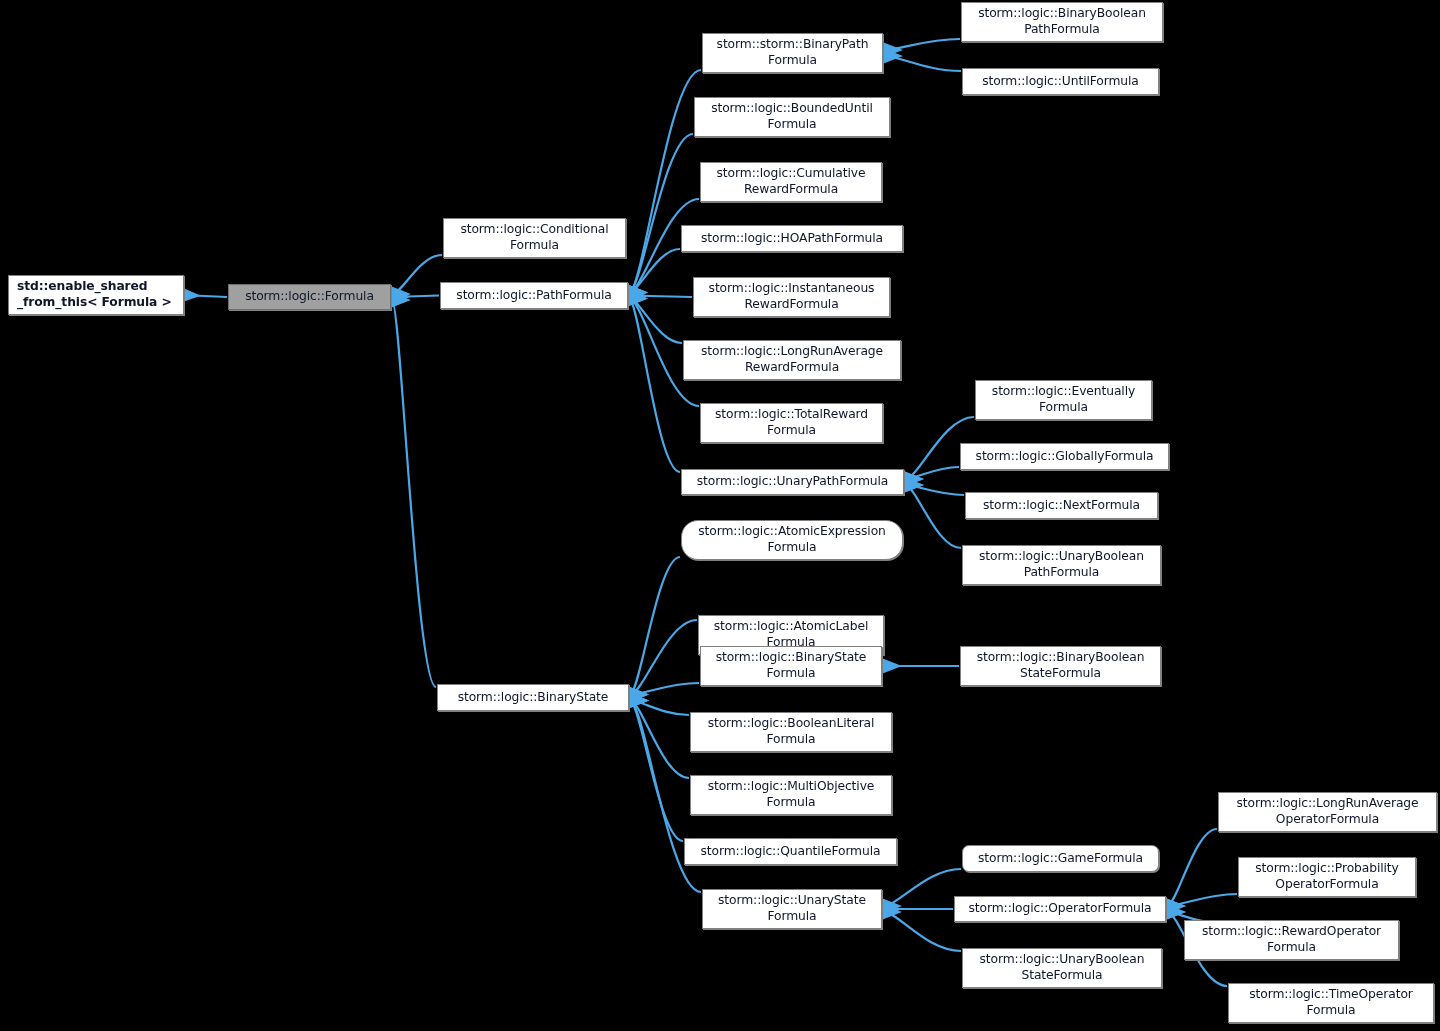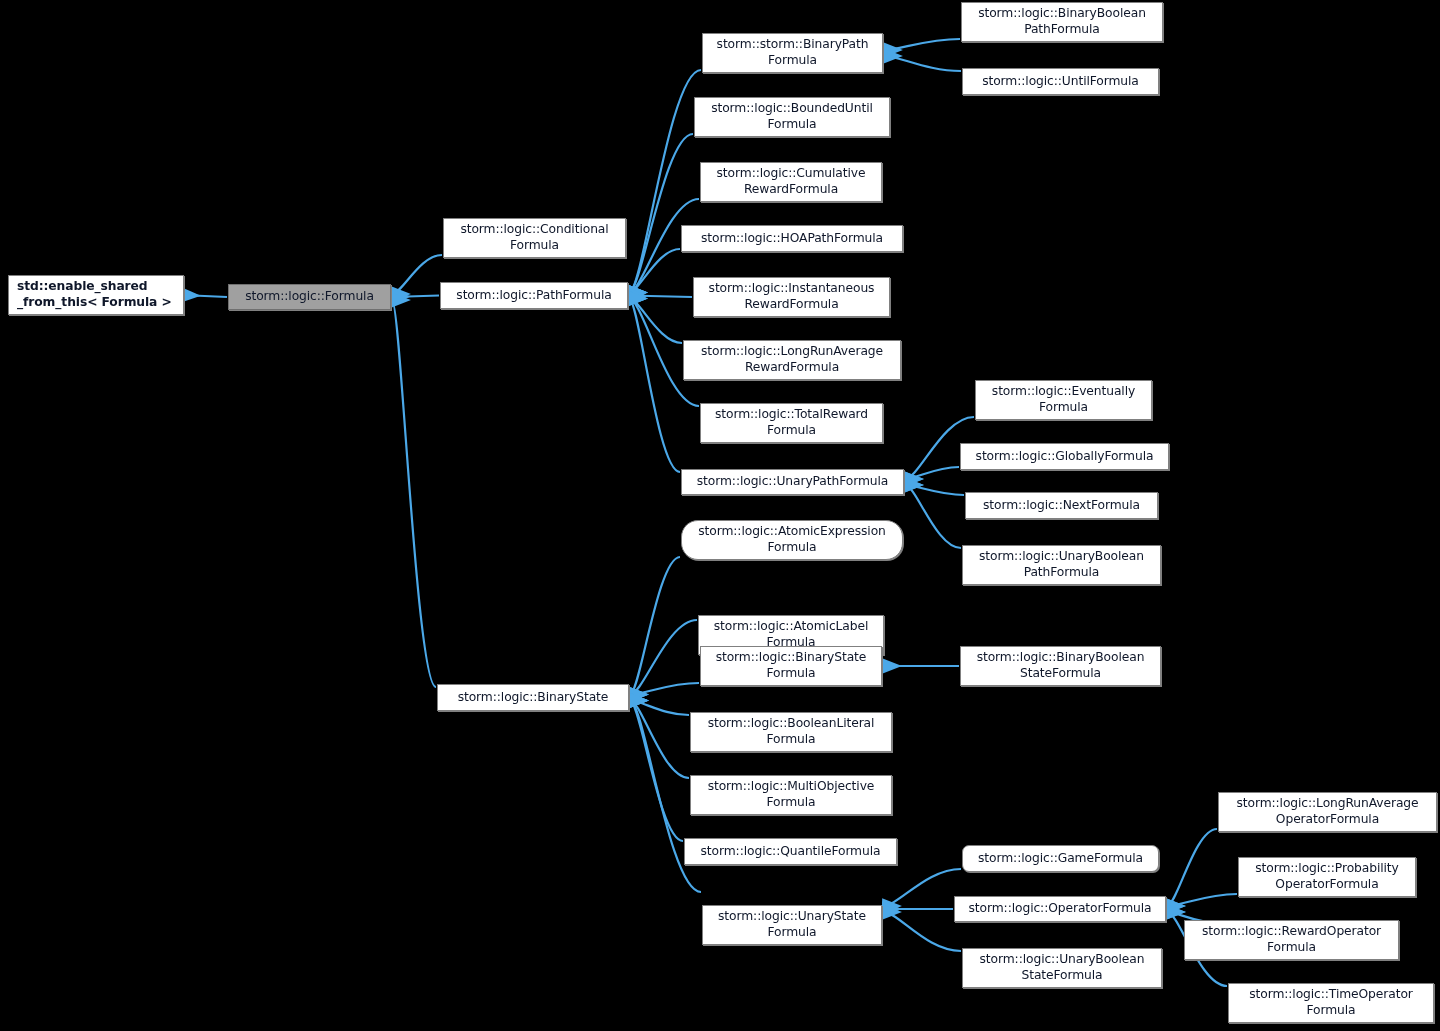--- a/index.html
+++ b/index.html
@@ -129,21 +129,21 @@
       <div class="node" style="left: 700px; top: 646px; width: 182px; height: 40px;">storm::logic::BinaryState
 Formula</div>
       <div class="node" style="left: 960px; top: 646px; width: 201px; height: 40px;">storm::logic::BinaryBoolean
 StateFormula</div>
       <div class="node" style="left: 690px; top: 712px; width: 202px; height: 40px;">storm::logic::BooleanLiteral
 Formula</div>
       <div class="node" style="left: 437px; top: 684px; width: 192px; height: 27px;">storm::logic::BinaryState</div>
       <div class="node" style="left: 690px; top: 775px; width: 202px; height: 40px;">storm::logic::MultiObjective
 Formula</div>
       <div class="node" style="left: 684px; top: 838px; width: 213px; height: 27px;">storm::logic::QuantileFormula</div>
-      <div class="node" style="left: 702px; top: 889px; width: 180px; height: 40px; margin-top: 16px;">storm::logic::UnaryState
+      <div class="node" style="left: 702px; top: 889px; width: 180px; height: 40px;">storm::logic::UnaryState
 Formula</div>
       <div class="node" style="left: 962px; top: 845px; width: 197px; height: 27px; border-radius: 7px;">storm::logic::GameFormula</div>
       <div class="node" style="left: 954px; top: 896px; width: 212px; height: 26px;">storm::logic::OperatorFormula</div>
       <div class="node" style="left: 962px; top: 948px; width: 200px; height: 40px;">storm::logic::UnaryBoolean
 StateFormula</div>
       <div class="node" style="left: 1218px; top: 792px; width: 219px; height: 40px;">storm::logic::LongRunAverage
 OperatorFormula</div>
       <div class="node" style="left: 1238px; top: 857px; width: 178px; height: 40px;">storm::logic::Probability
 OperatorFormula</div>
       <div class="node" style="left: 1184px; top: 920px; width: 215px; height: 40px;">storm::logic::RewardOperator

